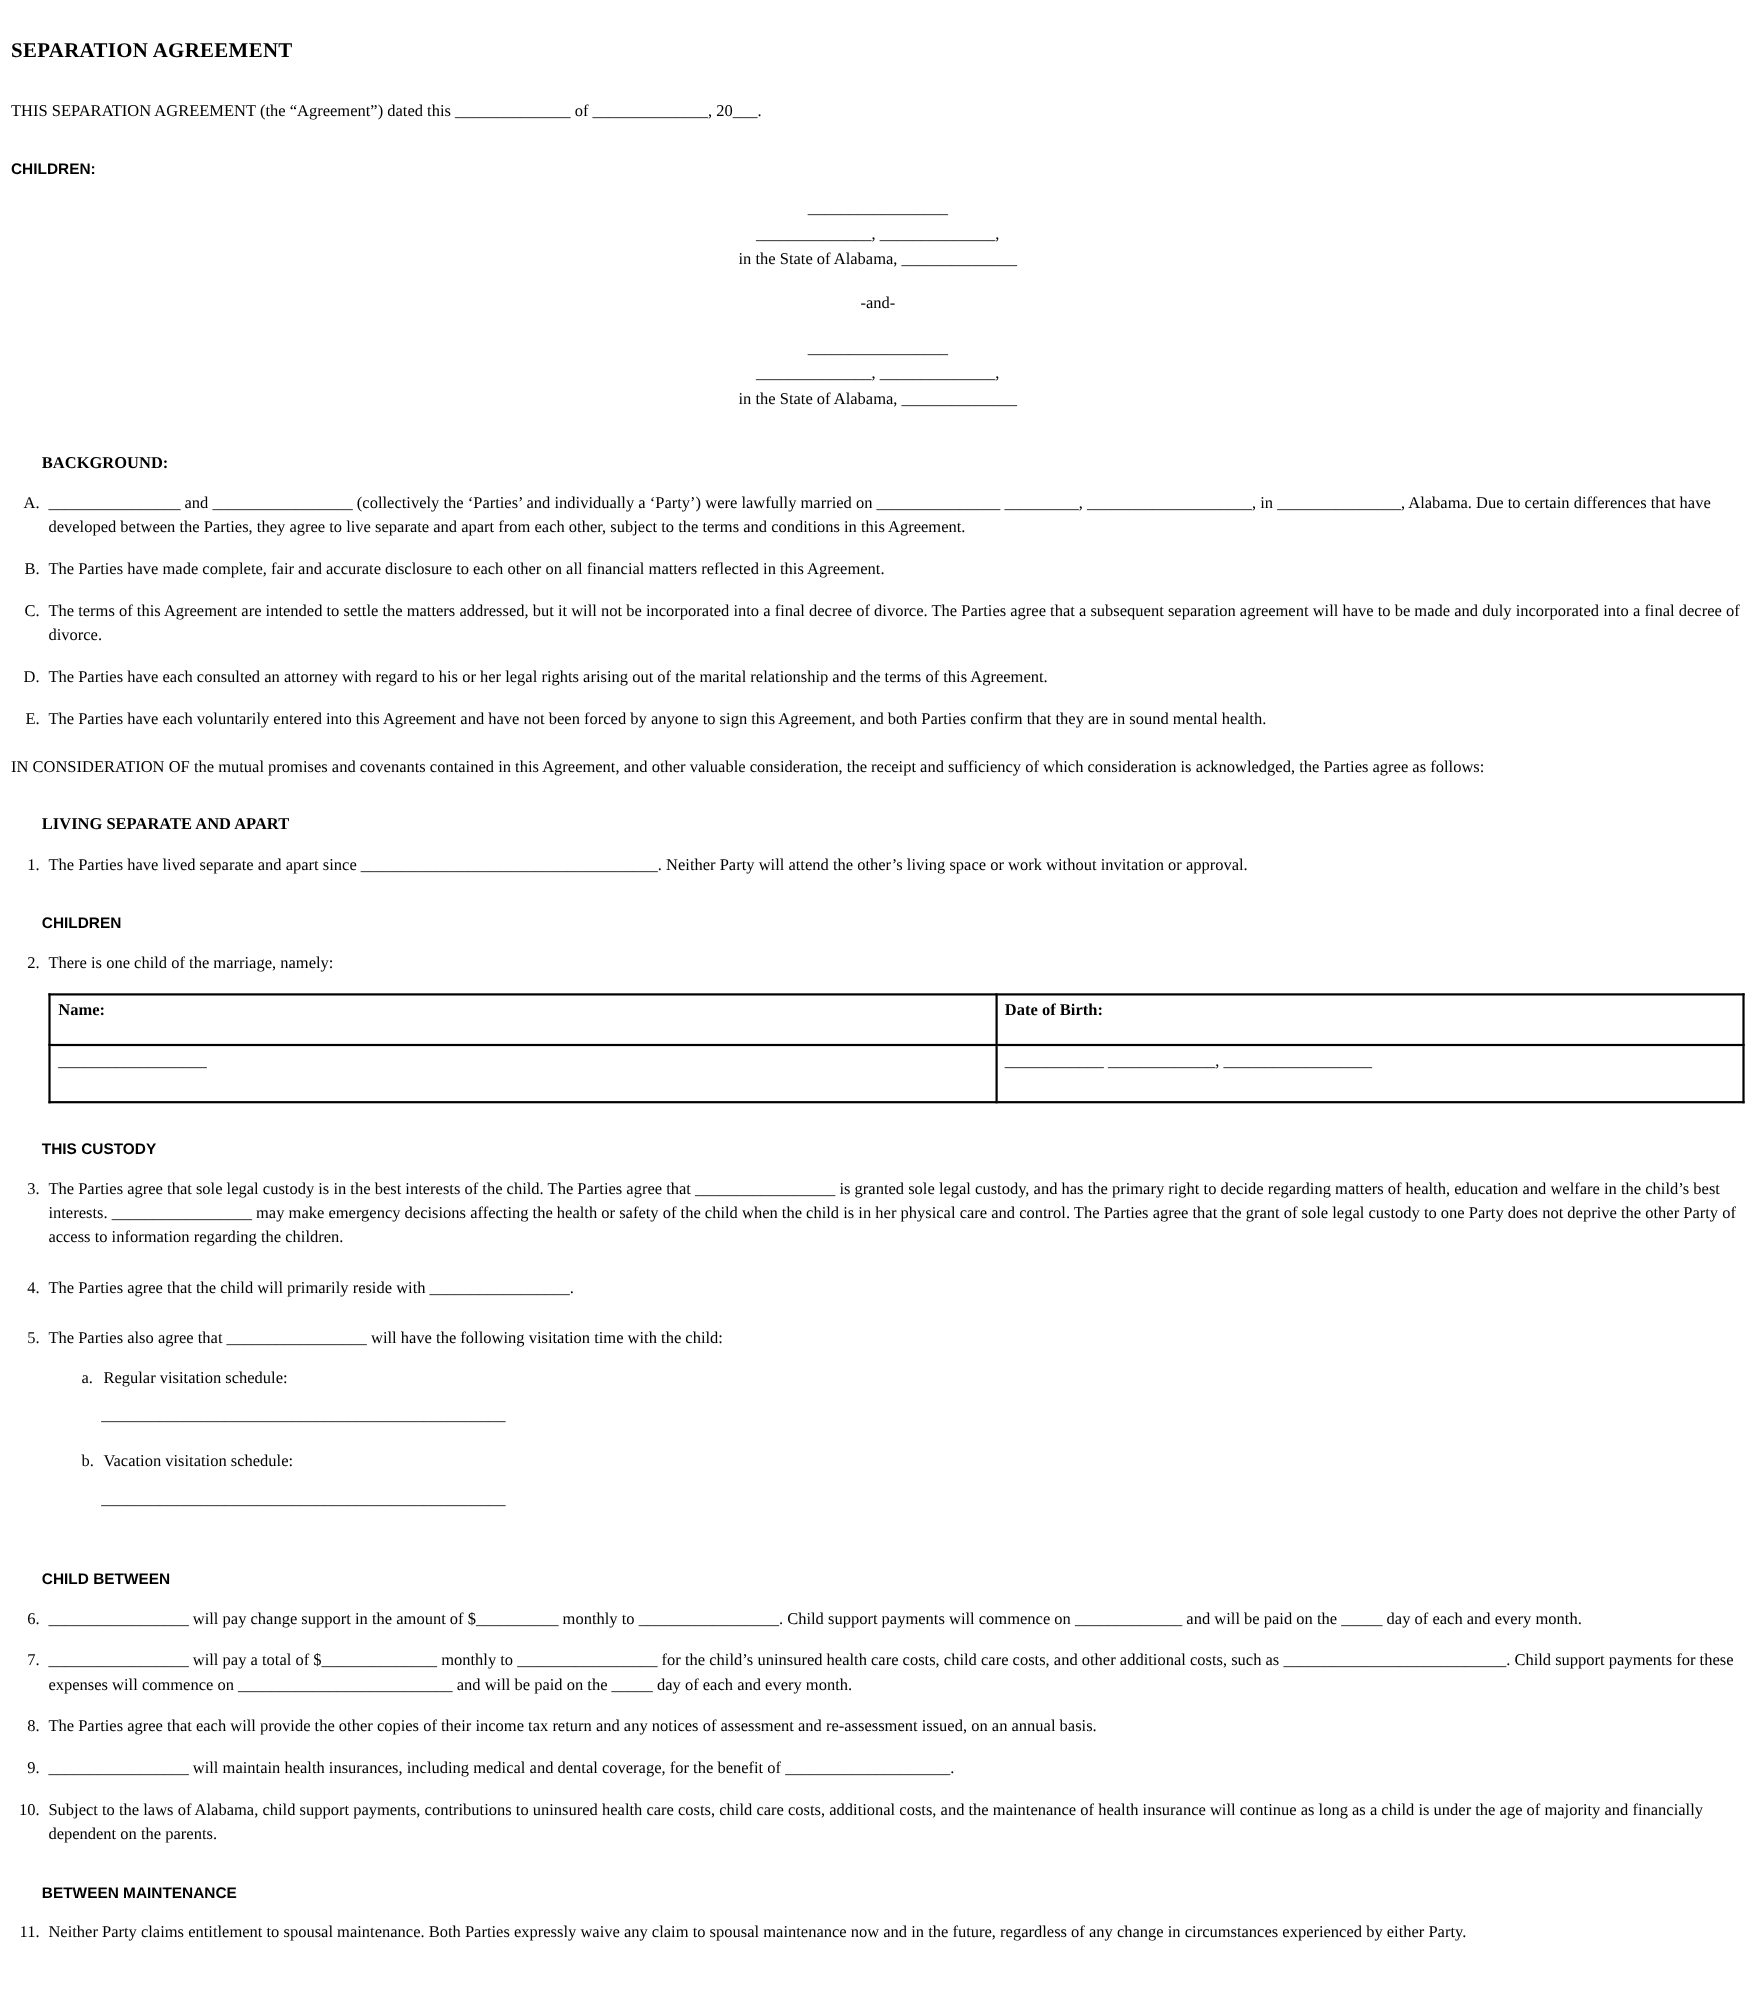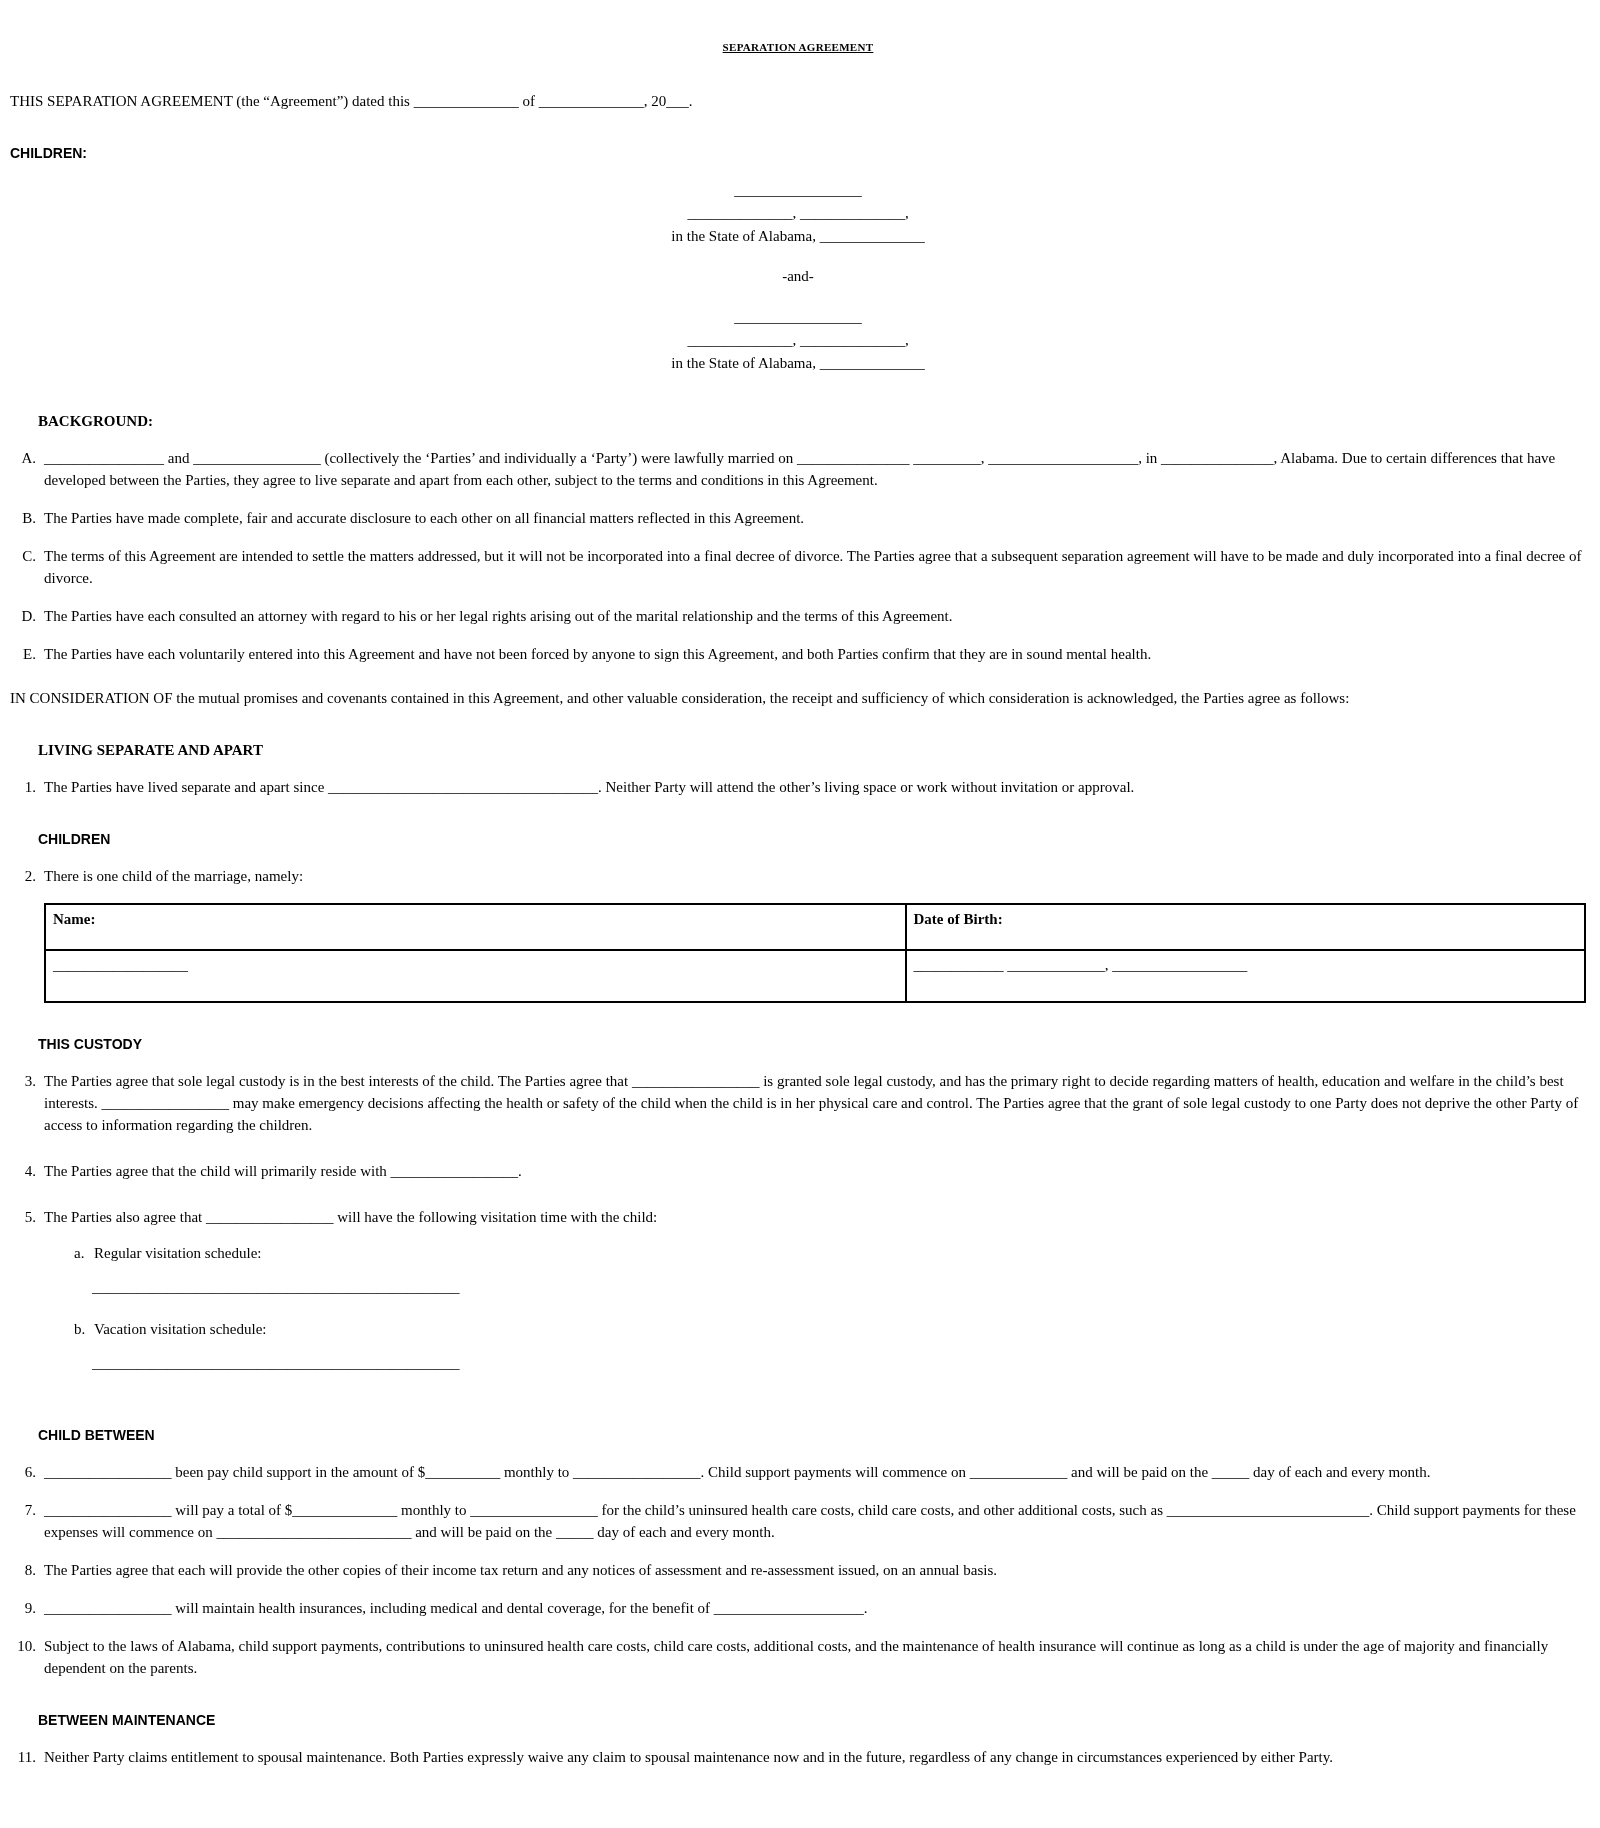--- a/index.html
+++ b/index.html
@@ -14,24 +14,23 @@
     font-size: 15px;
     line-height: 22px;
     color: #000000;
   }
   .page {
     box-sizing: border-box;
     width: 1600px;
     padding: 36px 14px 60px 10px;
   }
   .doc-title {
-    text-align: center;
-    font-weight: bold;
-    text-decoration: underline;
-    font-size: 11px;
+    text-align: left;
+    font-weight: bold;
+    font-size: 19px;
     letter-spacing: 0.3px;
     margin: 0 0 32px 0;
   }
   .intro {
     margin: 0 0 30px 0;
   }
   .h-sans {
     font-family: "Liberation Sans", "DejaVu Sans", sans-serif;
     font-weight: bold;
     font-size: 14px;
@@ -223,21 +222,21 @@
         </div>
         <div class="sub-blank">_________________________________________________</div>
       </div>
     </div>
   </div>
 
   <div class="h-sans section-heading">CHILD BETWEEN</div>
 
   <div class="li-row">
     <span class="li-num">6.</span>
-    <span class="li-txt">_________________ been pay child support in the amount of $__________ monthly to _________________. Child support payments will commence on _____________ and will be paid on the _____ day of each and every month.</span>
+    <span class="li-txt">_________________ will pay change support in the amount of $__________ monthly to _________________. Child support payments will commence on _____________ and will be paid on the _____ day of each and every month.</span>
   </div>
 
   <div class="li-row">
     <span class="li-num">7.</span>
     <span class="li-txt">_________________ will pay a total of $______________ monthly to _________________ for the child’s uninsured health care costs, child care costs, and other additional costs, such as ___________________________. Child support payments for these expenses will commence on __________________________ and will be paid on the _____ day of each and every month.</span>
   </div>
 
   <div class="li-row">
     <span class="li-num">8.</span>
     <span class="li-txt">The Parties agree that each will provide the other copies of their income tax return and any notices of assessment and re-assessment issued, on an annual basis.</span>

